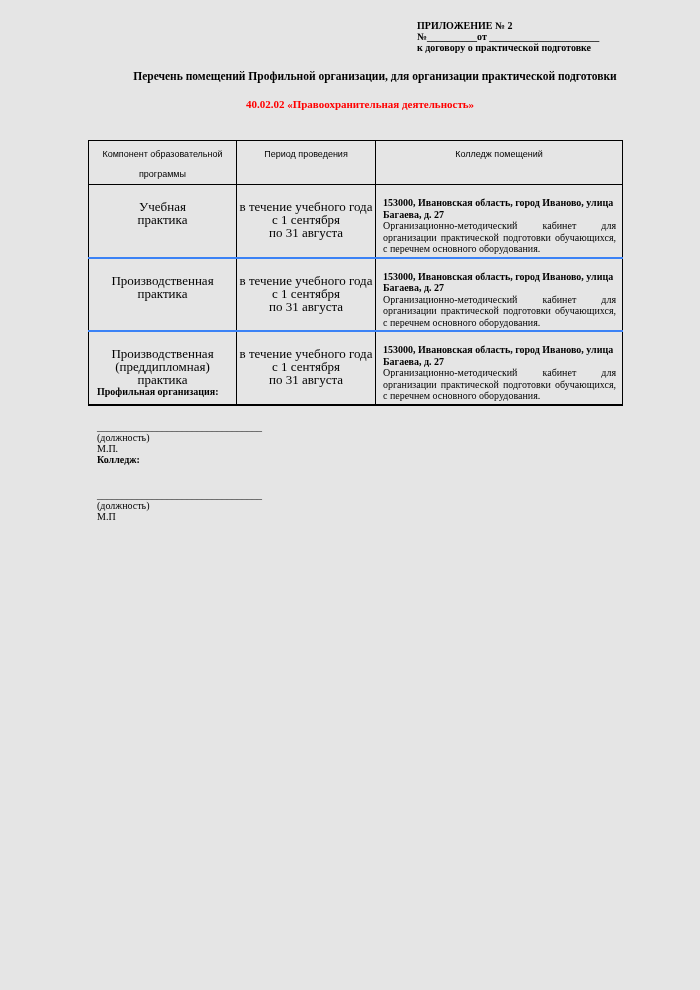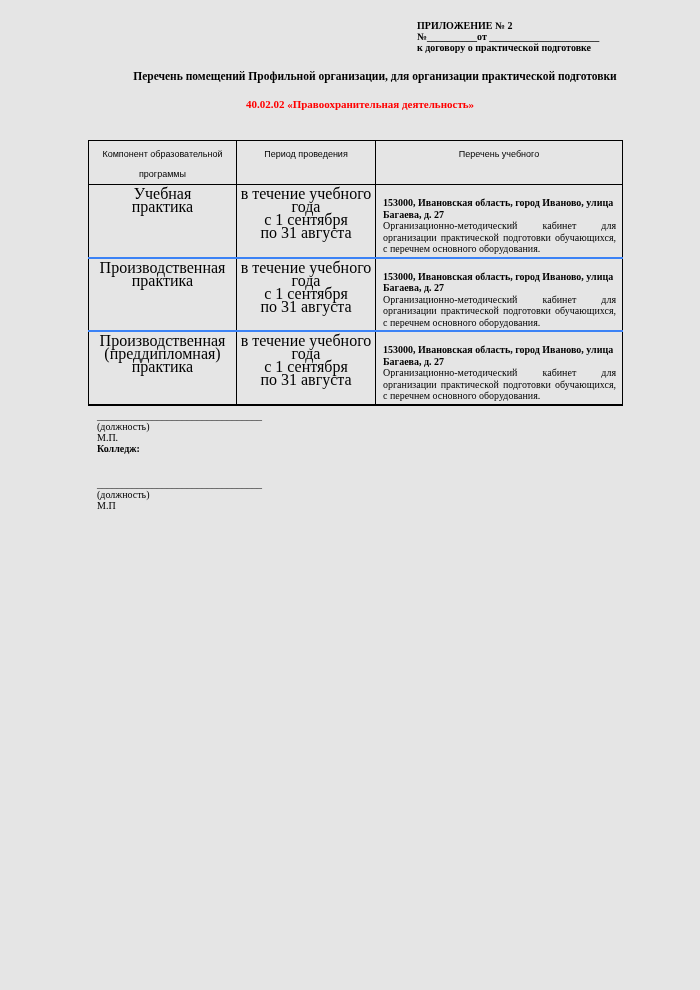--- a/index.html
+++ b/index.html
@@ -78,24 +78,24 @@
   table.rooms td {
     border: 1px solid #000;
     vertical-align: top;
     box-sizing: border-box;
   }
   tr.data-row + tr.data-row td { border-top: 2px solid #3b82f6; }
   tr.r1 td { height: 65px; }
   tr.r2 td { height: 61px; }
   tr.r3 td { height: 68px; }
   td.center-cell {
-    font-size: 16px;
+    font-size: 13px;
     line-height: 13px;
     text-align: center;
-    padding-top: 2px;
+    padding-top: 15px;
   }
   td.rooms-cell {
     font-size: 10px;
     line-height: 11.5px;
     padding: 12px 6px 2px 7px;
   }
   .pre-line { white-space: pre-line; }
   .address-text {
     font-weight: bold;
     white-space: pre-line;
@@ -136,21 +136,21 @@
   <table class="rooms">
     <colgroup>
         <col class="c1">
         <col class="c2">
         <col class="c3">
       </colgroup>
     <thead>
       <tr>
         <th>Компонент образовательной программы</th>
         <th>Период проведения</th>
-        <th>Перечень учебного</th>
+        <th>Колледж помещений</th>
       </tr>
     </thead>
     <tbody>
       <tr class="data-row r1">
         <td class="center-cell pre-line">Учебная
 практика</td>
         <td class="center-cell pre-line">в течение учебного года
 с 1 сентября
 по 31 августа</td>
         <td class="rooms-cell">
@@ -181,20 +181,21 @@
         <td class="rooms-cell">
           <div class="address-text">153000, Ивановская область, город Иваново, улица
 Багаева, д. 27</div>
           <div class="description-text">Организационно-методический кабинет для организации практической подготовки обучающихся, с перечнем основного оборудования.</div>
         </td>
       </tr>
     </tbody>
   </table>
 
   <div class="footer-block">
+    <div class="bold-label">Профильная организация:</div>
     <div class="sig-line">_________________________________</div>
     <div>(должность)</div>
     <div>М.П.</div>
     <div class="bold-label">Колледж:</div>
     <div class="sig-line">_________________________________</div>
     <div>(должность)</div>
     <div>М.П</div>
   </div>
 
 </div>

